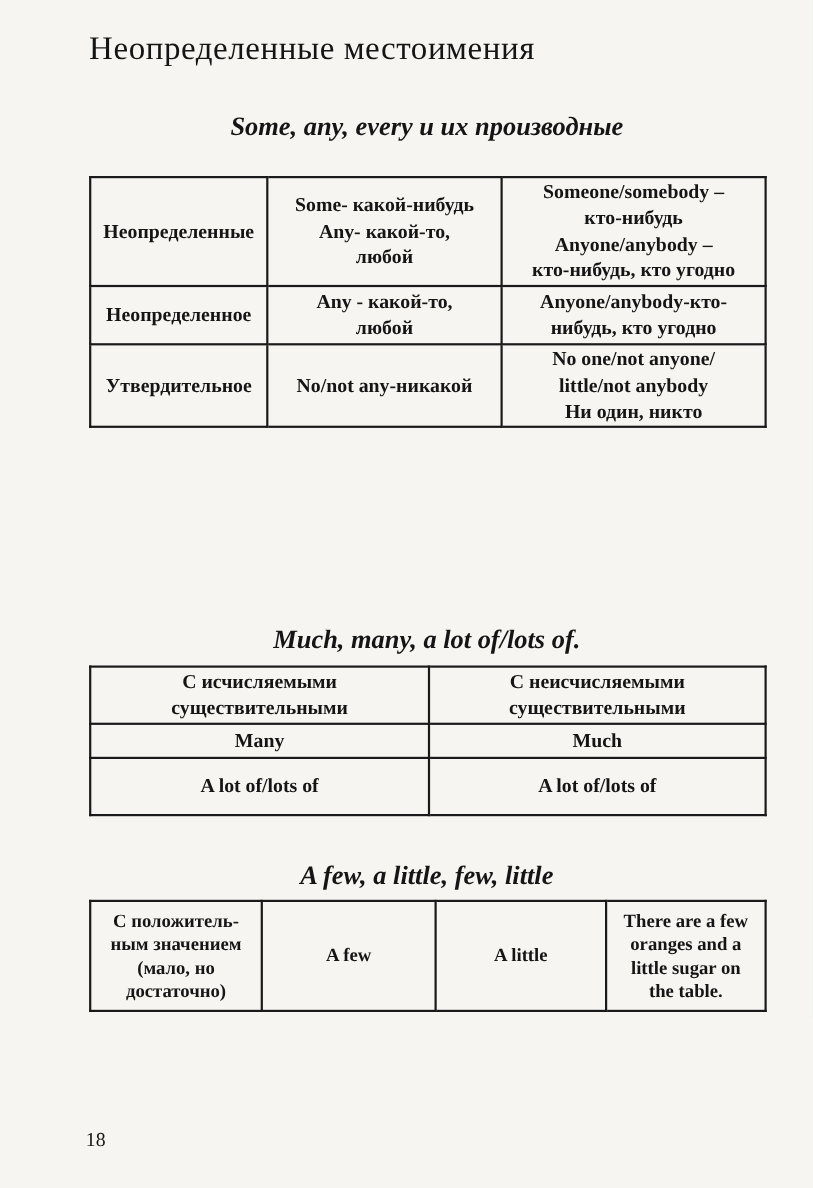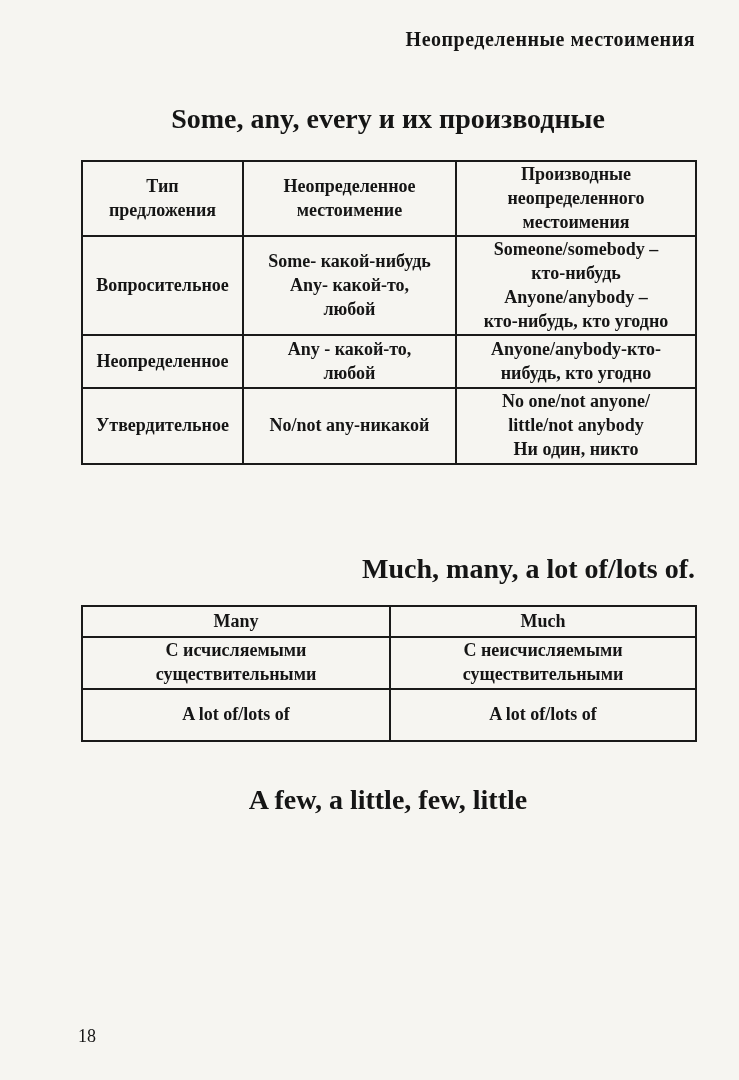--- a/index.html
+++ b/index.html
@@ -23,36 +23,37 @@
     top: 0;
     width: 614px;
     height: 1080px;
   }
   .doc-title {
     position: absolute;
     top: 28px;
     left: 0;
     width: 100%;
     margin: 0;
-    text-align: right;
-    font-size: 20px;
-    font-weight: bold;
+    text-align: left;
+    font-size: 30px;
+    font-weight: normal;
     letter-spacing: 0.5px;
   }
   .section-heading {
     position: absolute;
     left: 0;
     width: 100%;
     margin: 0;
     text-align: center;
-    font-size: 28px;
+    font-size: 24px;
     font-weight: bold;
+    font-style: italic;
   }
   .h-sec1 { top: 103px; }
-  .h-sec2 { top: 553px; text-align: right; }
+  .h-sec2 { top: 569px; }
   .h-sec3 { top: 784px; }
 
   table {
     position: absolute;
     left: 0;
     border-collapse: collapse;
     table-layout: fixed;
     width: 614px;
   }
   .t1 { top: 160px; }
@@ -95,31 +96,22 @@
 
     <h2 class="section-heading h-sec1">Some, any, every и их производные</h2>
 
     <table class="t1">
       <colgroup>
         <col style="width:161px">
           <col style="width:213px">
           <col style="width:240px">
       </colgroup>
       <tbody>
-          <tr style="height:75px">
-        <th>Тип
-предложения</th>
-        <th>Неопределенное
-местоимение</th>
-        <th>Производные
-неопределенного
-местоимения</th>
-      </tr>
       <tr style="height:97px">
-        <td>Вопросительное</td>
+        <td>Неопределенные</td>
         <td>Some- какой-нибудь
 Any- какой-то,
 любой</td>
         <td>Someone/somebody –
 кто-нибудь
 Anyone/anybody –
 кто-нибудь, кто угодно</td>
       </tr>
       <tr style="height:53px">
         <td>Неопределенное</td>
@@ -139,46 +131,58 @@
       </table>
 
     <h2 class="section-heading h-sec2">Much, many, a lot of/lots of.</h2>
 
     <table class="t2">
       <colgroup>
         <col style="width:308px">
           <col style="width:306px">
       </colgroup>
       <tbody>
-          <tr style="height:31px">
-        <td>Many</td>
-        <td>Much</td>
-      </tr>
-      <tr style="height:52px">
+          <tr style="height:52px">
         <th>С исчисляемыми
 существительными</th>
         <th>С неисчисляемыми
 существительными</th>
+      </tr>
+      <tr style="height:31px">
+        <td>Many</td>
+        <td>Much</td>
       </tr>
       <tr style="height:52px">
         <td>A lot of/lots of</td>
         <td>A lot of/lots of</td>
       </tr>
     </tbody>
       </table>
 
     <h2 class="section-heading h-sec3">A few, a little, few, little</h2>
 
     <table class="t3">
       <colgroup>
         <col style="width:156px">
           <col style="width:158px">
           <col style="width:155px">
           <col style="width:145px">
       </colgroup>
       <tbody>
+      <tr style="height:100px">
+        <td>С положитель-
+ным значением
+(мало, но
+достаточно)</td>
+        <td>A few</td>
+        <td>A little</td>
+        <td>There are a few
+oranges and a
+little sugar on
+the table.</td>
+      </tr>
     </tbody>
       </table>
 
   </div>
 
   <div class="page-number">18</div>
 </div>
 
 </body></html>

